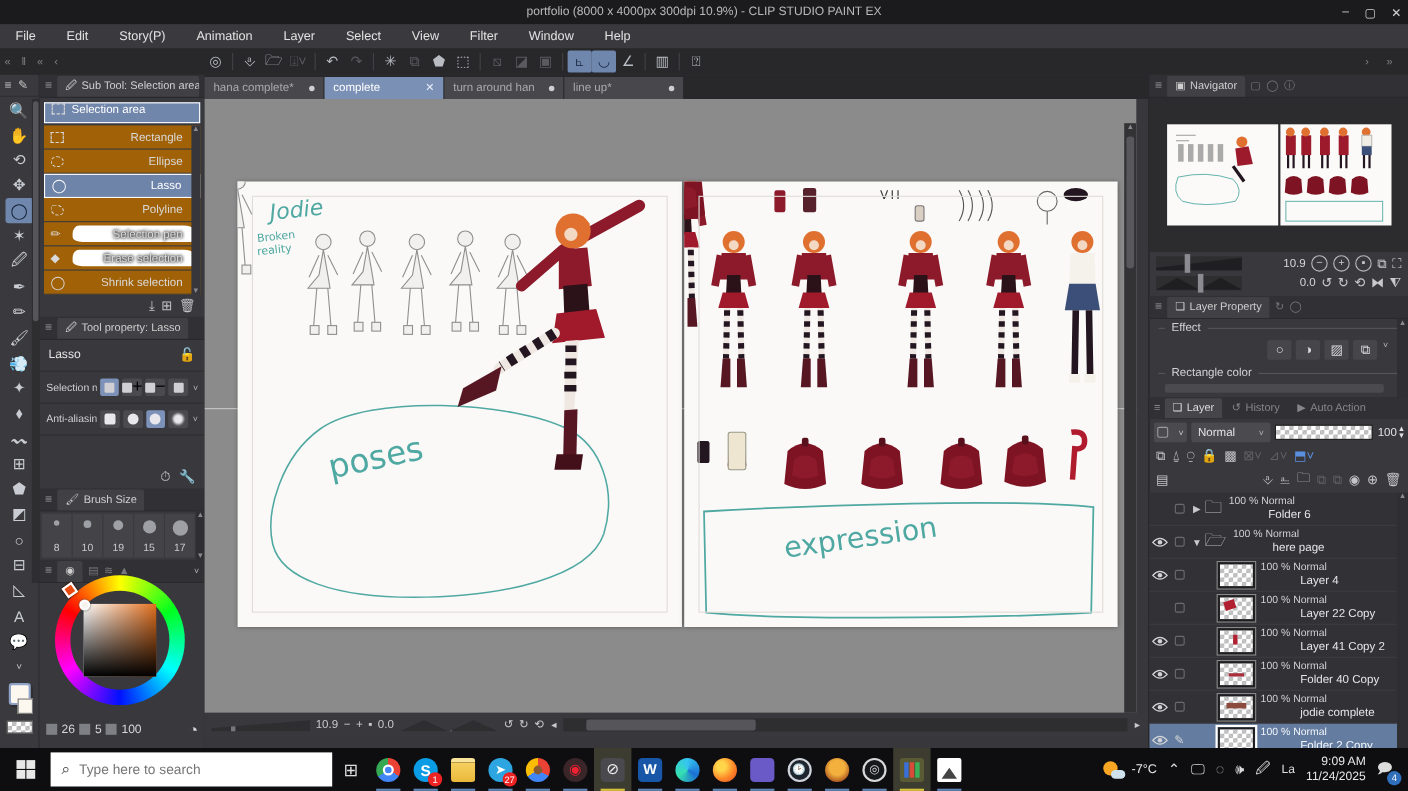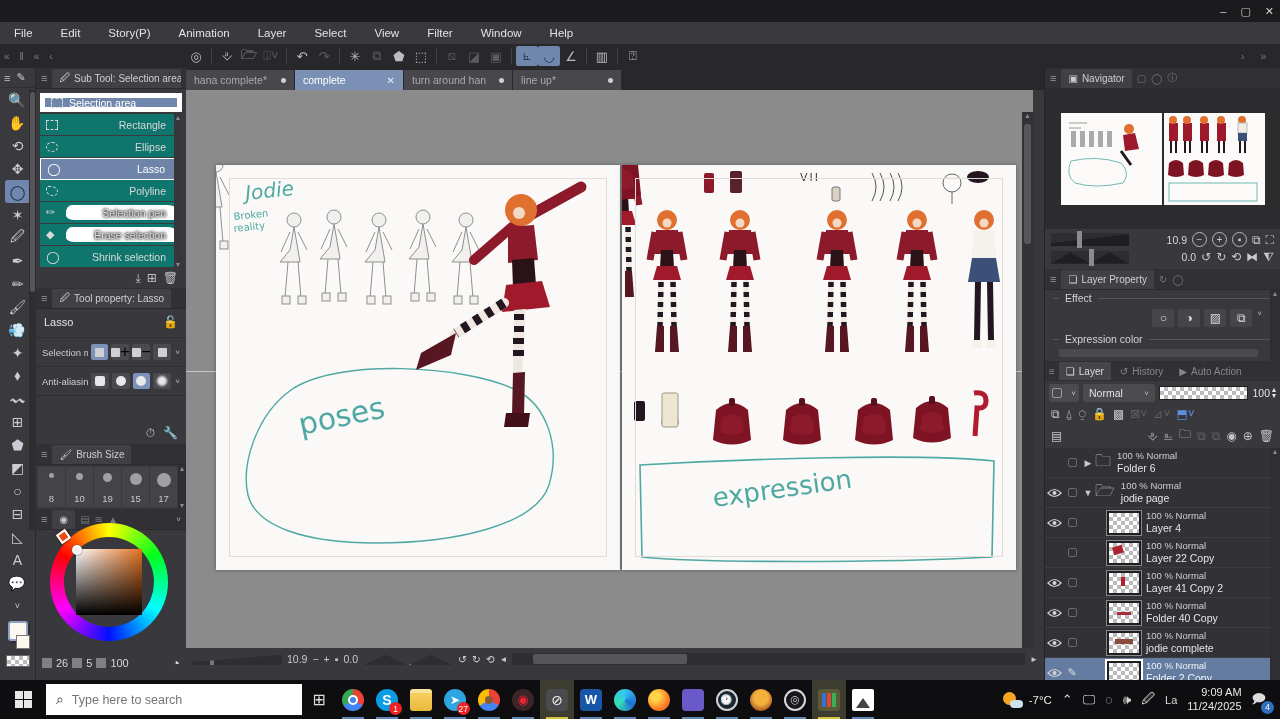--- a/index.html
+++ b/index.html
@@ -35,22 +35,22 @@
   .swbox2 { width:14px; height:14px; background:#fdf8ef; border:1px solid #777; margin:-6px 0 0 10px; }
   .checker { background-image:linear-gradient(45deg,#bbb 25%,transparent 25%,transparent 75%,#bbb 75%),linear-gradient(45deg,#bbb 25%,#fff 25%,#fff 75%,#bbb 75%); background-size:8px 8px; background-position:0 0,4px 4px; }
   #lt-scroll { position:absolute; right:0; top:22px; width:7px; height:440px; background:#2e2e31; }
   #lt-scroll .thumb { position:absolute; top:2px; left:1px; width:5px; height:200px; background:#55555a; border-radius:3px; }
 
   
   #leftpanels { left:36px; top:68px; width:150px; height:612px; background:#39393d; }
   .phead { height:21px; background:#313135; display:flex; align-items:center; gap:5px; padding:0 5px; color:#cfcfcf; font-size:10px; border-bottom:1px solid #2a2a2d; }
   .phead .burger { color:#9a9a9e; font-size:11px; }
   .ptab { background:#404045; height:19px; display:flex; align-items:center; gap:4px; padding:0 7px; border-radius:2px 2px 0 0; white-space:nowrap; overflow:hidden; }
-  .selbar { margin:4px 4px 2px 4px; height:19px; background:#7186ab; color:#fff; display:flex; align-items:center; gap:6px; padding:0 6px; font-size:10.5px; border:5px solid #ffffff; }
-  .stlist { background:#0f766e; margin:2px 4px 0 4px; position:relative; }
+  .selbar { margin:4px 4px 2px 4px; height:19px; background:#7186ab; color:#fff; display:flex; gap:6px; padding:0 6px; font-size:10.5px; border:1px solid #ffffff; }
+  .stlist { background:#a16207; margin:2px 4px 0 4px; position:relative; }
   .strow { height:22px; display:flex; align-items:center; padding:0 16px 0 6px; color:#d9d9d9; font-size:10.5px; border-bottom:1px solid #3a3a3e; position:relative; }
   .strow .lbl { margin-left:auto; }
   .strow.on { background:#6f84a9; border:1px solid #fff; color:#fff; }
   .stroke-thumb { position:absolute; left:26px; right:4px; top:3px; bottom:3px; background:#fff; border-radius:8px 14px 6px 12px / 10px 8px 12px 6px; }
   .strow .lbl.over { position:relative; z-index:2; color:#2c2c2e; mix-blend-mode:normal; color:#d9d9d9; text-shadow:0 0 3px #000,0 0 3px #000; }
   .st-scroll { position:absolute; right:-0px; top:0; bottom:0; width:8px; background:#37373b; display:flex; flex-direction:column; justify-content:space-between; align-items:center; color:#8a8a8e; font-size:7px; }
   .st-foot { height:20px; display:flex; justify-content:flex-end; align-items:center; gap:6px; padding:0 8px; color:#c2c2c6; font-size:12px; }
   .dashsq { width:12px; height:10px; border:1px dashed #d8d8d8; }
   .dashel { width:12px; height:10px; border:1px dashed #d8d8d8; border-radius:50%; }
 
@@ -136,21 +136,21 @@
   .listwrap { position:relative; background:#323236; }
   .lrow { height:30px; display:flex; align-items:center; border-bottom:1px solid #3d3d41; position:relative; }
   .lrow.sel { background:#637c9f; }
   .eyecell { width:18px; display:flex; justify-content:center; }
   .chkcell { width:18px; display:flex; justify-content:center; align-items:center; color:#d9d9dd; font-size:11px; }
   .chkbox { width:9px; height:9px; border:1px solid #6a6a6f; border-radius:2px; }
   .fold-arrow { width:14px; color:#c9c9cd; font-size:9px; text-align:center; }
   .lthumb { width:34px; height:24px; border:2px solid #1f1f22; outline:1px solid #888; margin-right:5px; }
   .ltext { display:flex; flex-direction:column; justify-content:center; line-height:1.15; }
   .ltext .l1 { color:#cfcfd3; font-size:9.5px; }
-  .ltext .l2 { color:#e4e4e8; font-size:10.5px; }
+  .ltext .l2 { color:#e4e4e8; font-size:10.5px;margin-left:36px; }
   .lrow.sel .l1,.lrow.sel .l2 { color:#f2f5fa; }
   .llscroll { position:absolute; right:0; top:0; bottom:0; width:10px; background:#2f2f33; color:#8a8a8e; font-size:7px; display:flex; flex-direction:column; align-items:center; justify-content:space-between; }
 
   
   #taskbar { left:0; top:680px; width:1280px; height:39px; background:#0e0e10; display:flex; align-items:center; color:#e8e8e8; }
   #startbtn { width:46px; height:39px; display:flex; align-items:center; justify-content:center; }
   .winlogo { width:17px; height:17px; display:grid; grid-template-columns:8px 8px; grid-template-rows:8px 8px; gap:1px; }
   .winlogo div { background:#e8e8e8; }
   #searchbox { width:256px; height:31px; background:#fff; display:flex; align-items:center; gap:8px; padding:0 10px; color:#3b3b3b; }
   #searchbox input { border:none; outline:none; font-size:12.5px; width:190px; color:#333; }
@@ -172,20 +172,21 @@
   #notif .nbadge { position:absolute; right:-2px; bottom:-3px; background:#2f6fbc; color:#fff; border-radius:7px; min-width:13px; height:13px; font-size:8.5px; display:flex; align-items:center; justify-content:center; }
 
   svg text { font-family:"DejaVu Sans",sans-serif; }
 </style>
 </head>
 <body>
 
 <div id="app">
 
   <div id="titlebar" class="abs">
+    <span>portfolio (8000 x 4000px 300dpi 10.9%)  - CLIP STUDIO PAINT EX</span>
     <div id="wincontrols">
       <span>–</span>
       <span>▢</span>
       <span>✕</span>
     </div>
   </div>
 
   <div id="menubar" class="abs">
     <span class="mi">File</span>
     <span class="mi">Edit</span>
@@ -711,21 +712,21 @@
             <span>Effect</span>
           </div>
         <div class="fx-ics">
           <span class="fx">○</span>
           <span class="fx">◑</span>
           <span class="fx">▨</span>
           <span class="fx">⧉</span>
           <span class="dd">˅</span>
         </div>
         <div class="hr-label">
-            <span>Expression color</span>
+            <span>Rectangle color</span>
           </div>
         <div style="height:8px;background:#4a4a4f;margin:4px 14px 2px 6px;border-radius:2px"></div>
         <div class="lp-scroll">
             <span>▲</span>
             <span>▼</span>
           </div>
       </div>
 
       <div id="layerpanel">
         <div class="ltabs">
@@ -797,21 +798,21 @@
                   <circle cx="8" cy="5" r="2.2" fill="#d2d2d6"></circle>
                 </svg>
               </span>
             <span class="chkcell">
                 <span class="chkbox"></span>
               </span>
             <span class="fold-arrow">▼</span>
             <span style="color:#b9b9be;margin-right:6px">🗁</span>
             <span class="ltext">
                 <span class="l1">100 % Normal</span>
-                <span class="l2">jodie page</span>
+                <span class="l2">here page</span>
               </span>
           </div>
           <div class="lrow">
             <span class="eyecell">
                 <svg width="15" height="10" viewBox="0 0 16 10">
                   <path d="M1,5 Q8,-2.5 15,5 Q8,12.5 1,5 Z" fill="none" stroke="#d2d2d6" stroke-width="1.2"></path>
                   <circle cx="8" cy="5" r="2.2" fill="#d2d2d6"></circle>
                 </svg>
               </span>
             <span class="chkcell">

